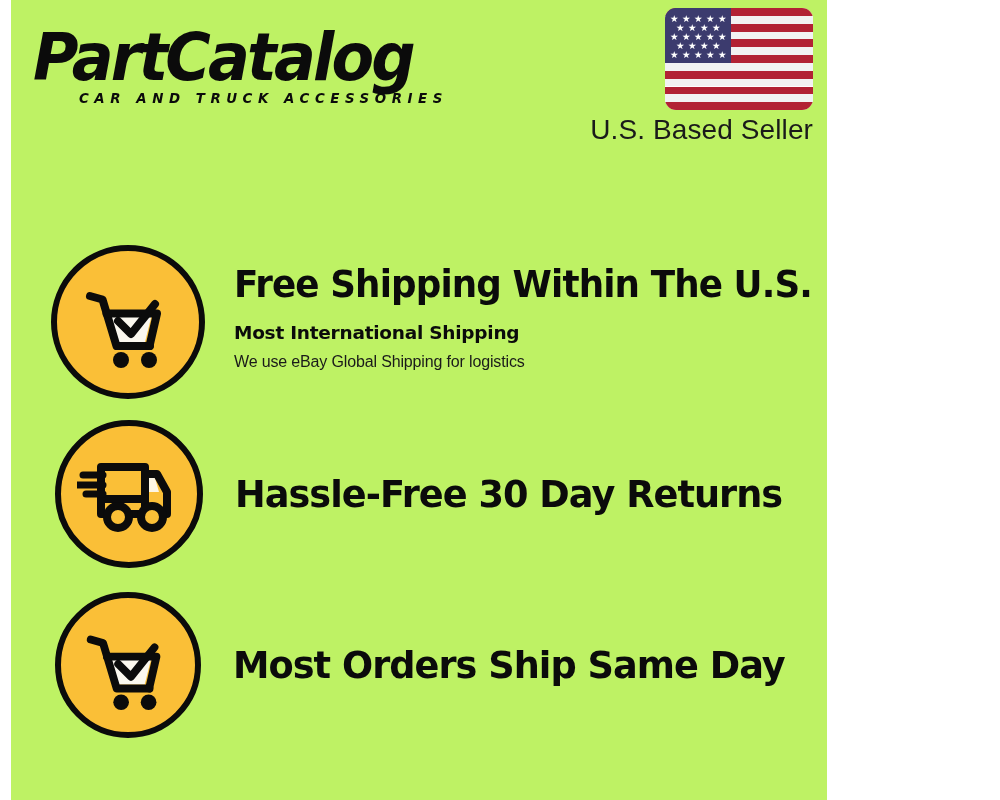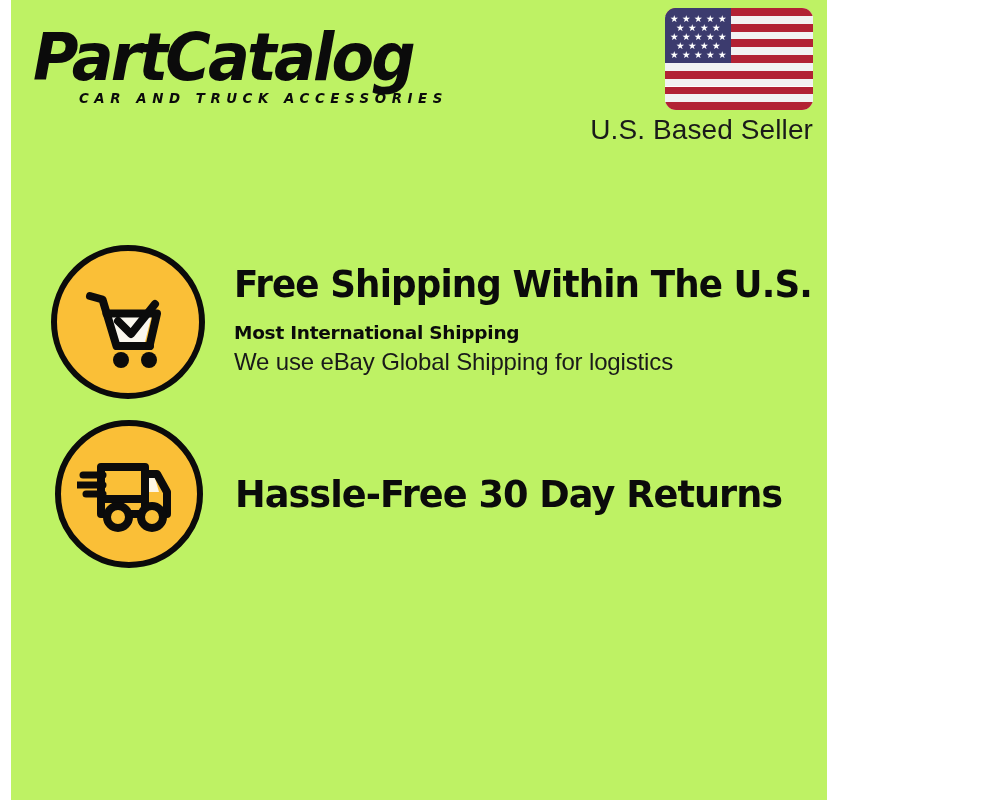--- a/index.html
+++ b/index.html
@@ -186,21 +186,21 @@
     font-size: 18.5px;
     font-weight: 700;
     color: #0b0b0b;
     line-height: 24px;
     margin-top: 14px;
     letter-spacing: -0.25px;
     white-space: nowrap;
   }
 
   .feature-extra-sub {
-    font-size: 24px;
+    font-size: 16px;
     font-weight: 400;
     color: #1a1a1a;
     line-height: 28px;
     margin-top: 3px;
     letter-spacing: -0.15px;
     white-space: nowrap;
   }
 </style>
 </head>
 <body>
@@ -304,14 +304,29 @@
 
         <circle cx="41" cy="75" r="11" fill="#fabf37" stroke="#0b0b0b" stroke-width="8"></circle>
         <circle cx="75" cy="75" r="11" fill="#fabf37" stroke="#0b0b0b" stroke-width="8"></circle>
       </svg>
     </div>
     <div class="feature-text">
       <div class="feature-title">Hassle-Free 30 Day Returns</div>
     </div>
   </div>
 
+  <div class="feature-row" id="feature-row-2">
+    <div class="icon-badge">
+      <svg width="102" height="102" viewBox="0 0 104 104" aria-hidden="true">
+        <path d="M32 44 L76 44 L69 72 L39 72 Z" fill="#fbf8ef"></path>
+        <path d="M14 26 L26.5 29.5 L40.5 76 L74 76" fill="none" stroke="#0b0b0b" stroke-width="8" stroke-linecap="round" stroke-linejoin="round"></path>
+        <path d="M30.5 43.5 L81 43.5 L73.5 76" fill="none" stroke="#0b0b0b" stroke-width="8" stroke-linecap="round" stroke-linejoin="round"></path>
+        <path d="M42 51 L55 64 L79 34" fill="none" stroke="#0b0b0b" stroke-width="8" stroke-linecap="round" stroke-linejoin="round"></path>
+        <circle cx="45" cy="90" r="8" fill="#0b0b0b"></circle>
+        <circle cx="73" cy="90" r="8" fill="#0b0b0b"></circle>
+      </svg>
+    </div>
+    <div class="feature-text">
+      <div class="feature-title">Most Orders Ship Same Day</div>
+    </div>
+  </div>
 
 </div>
 
 </body></html>

